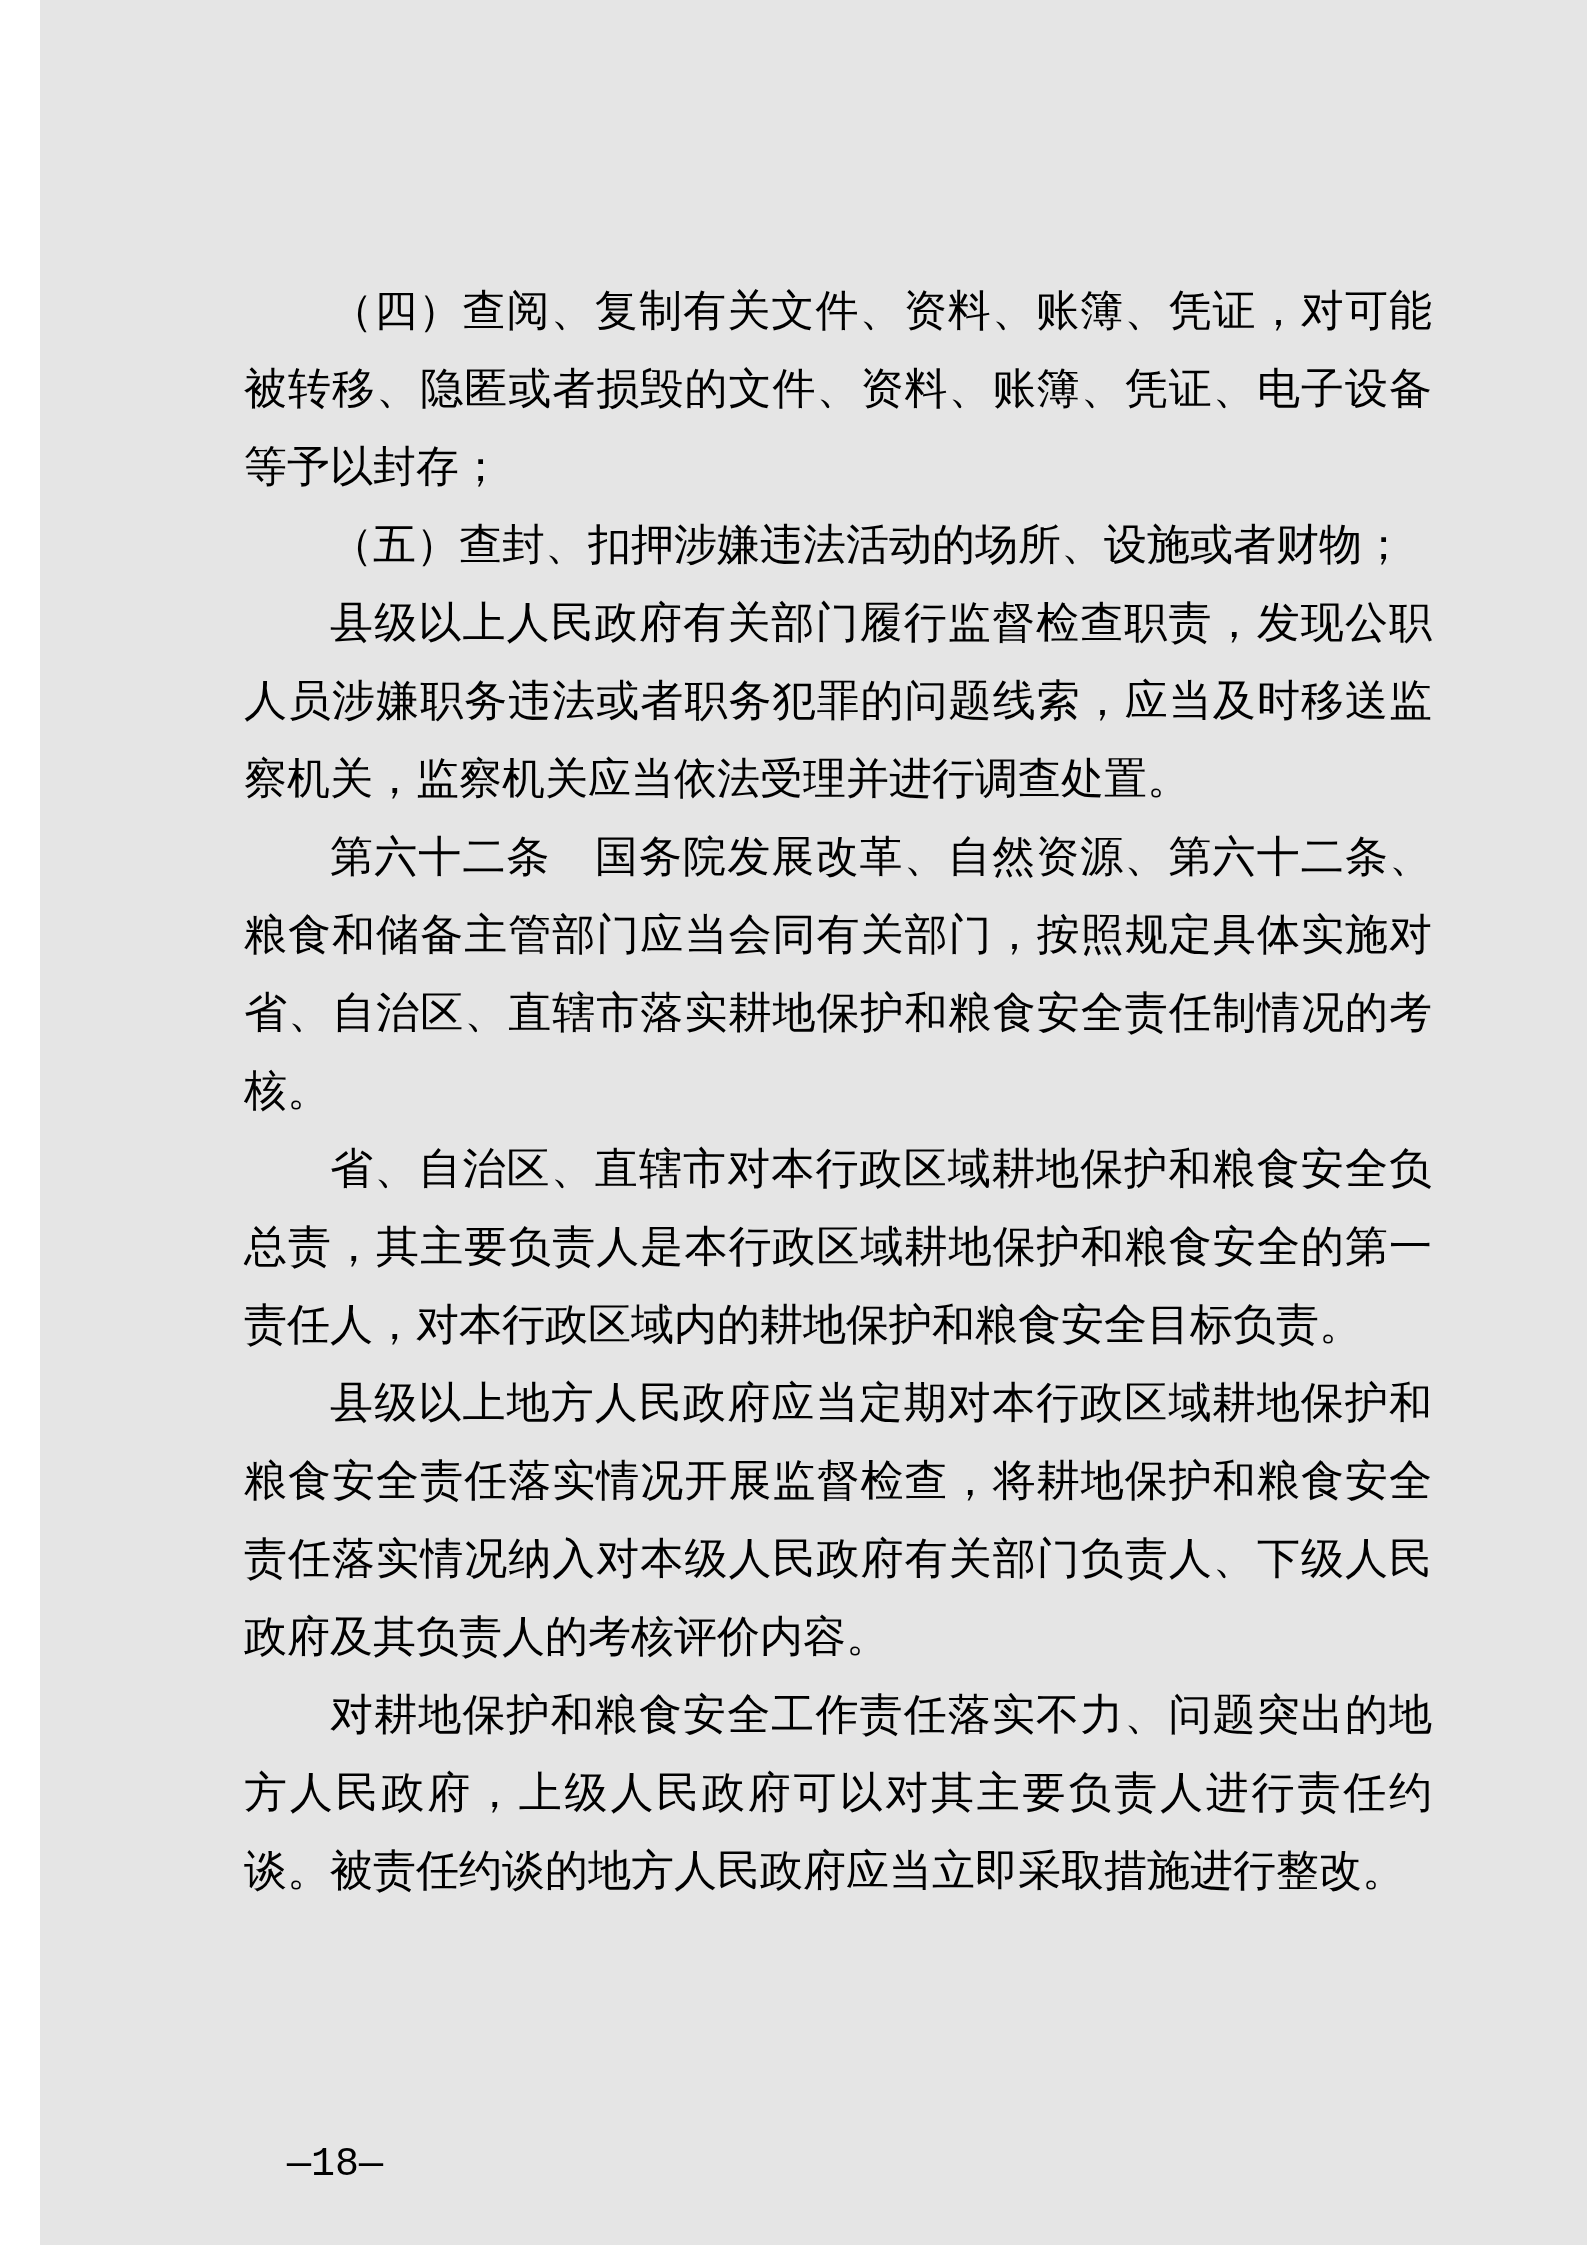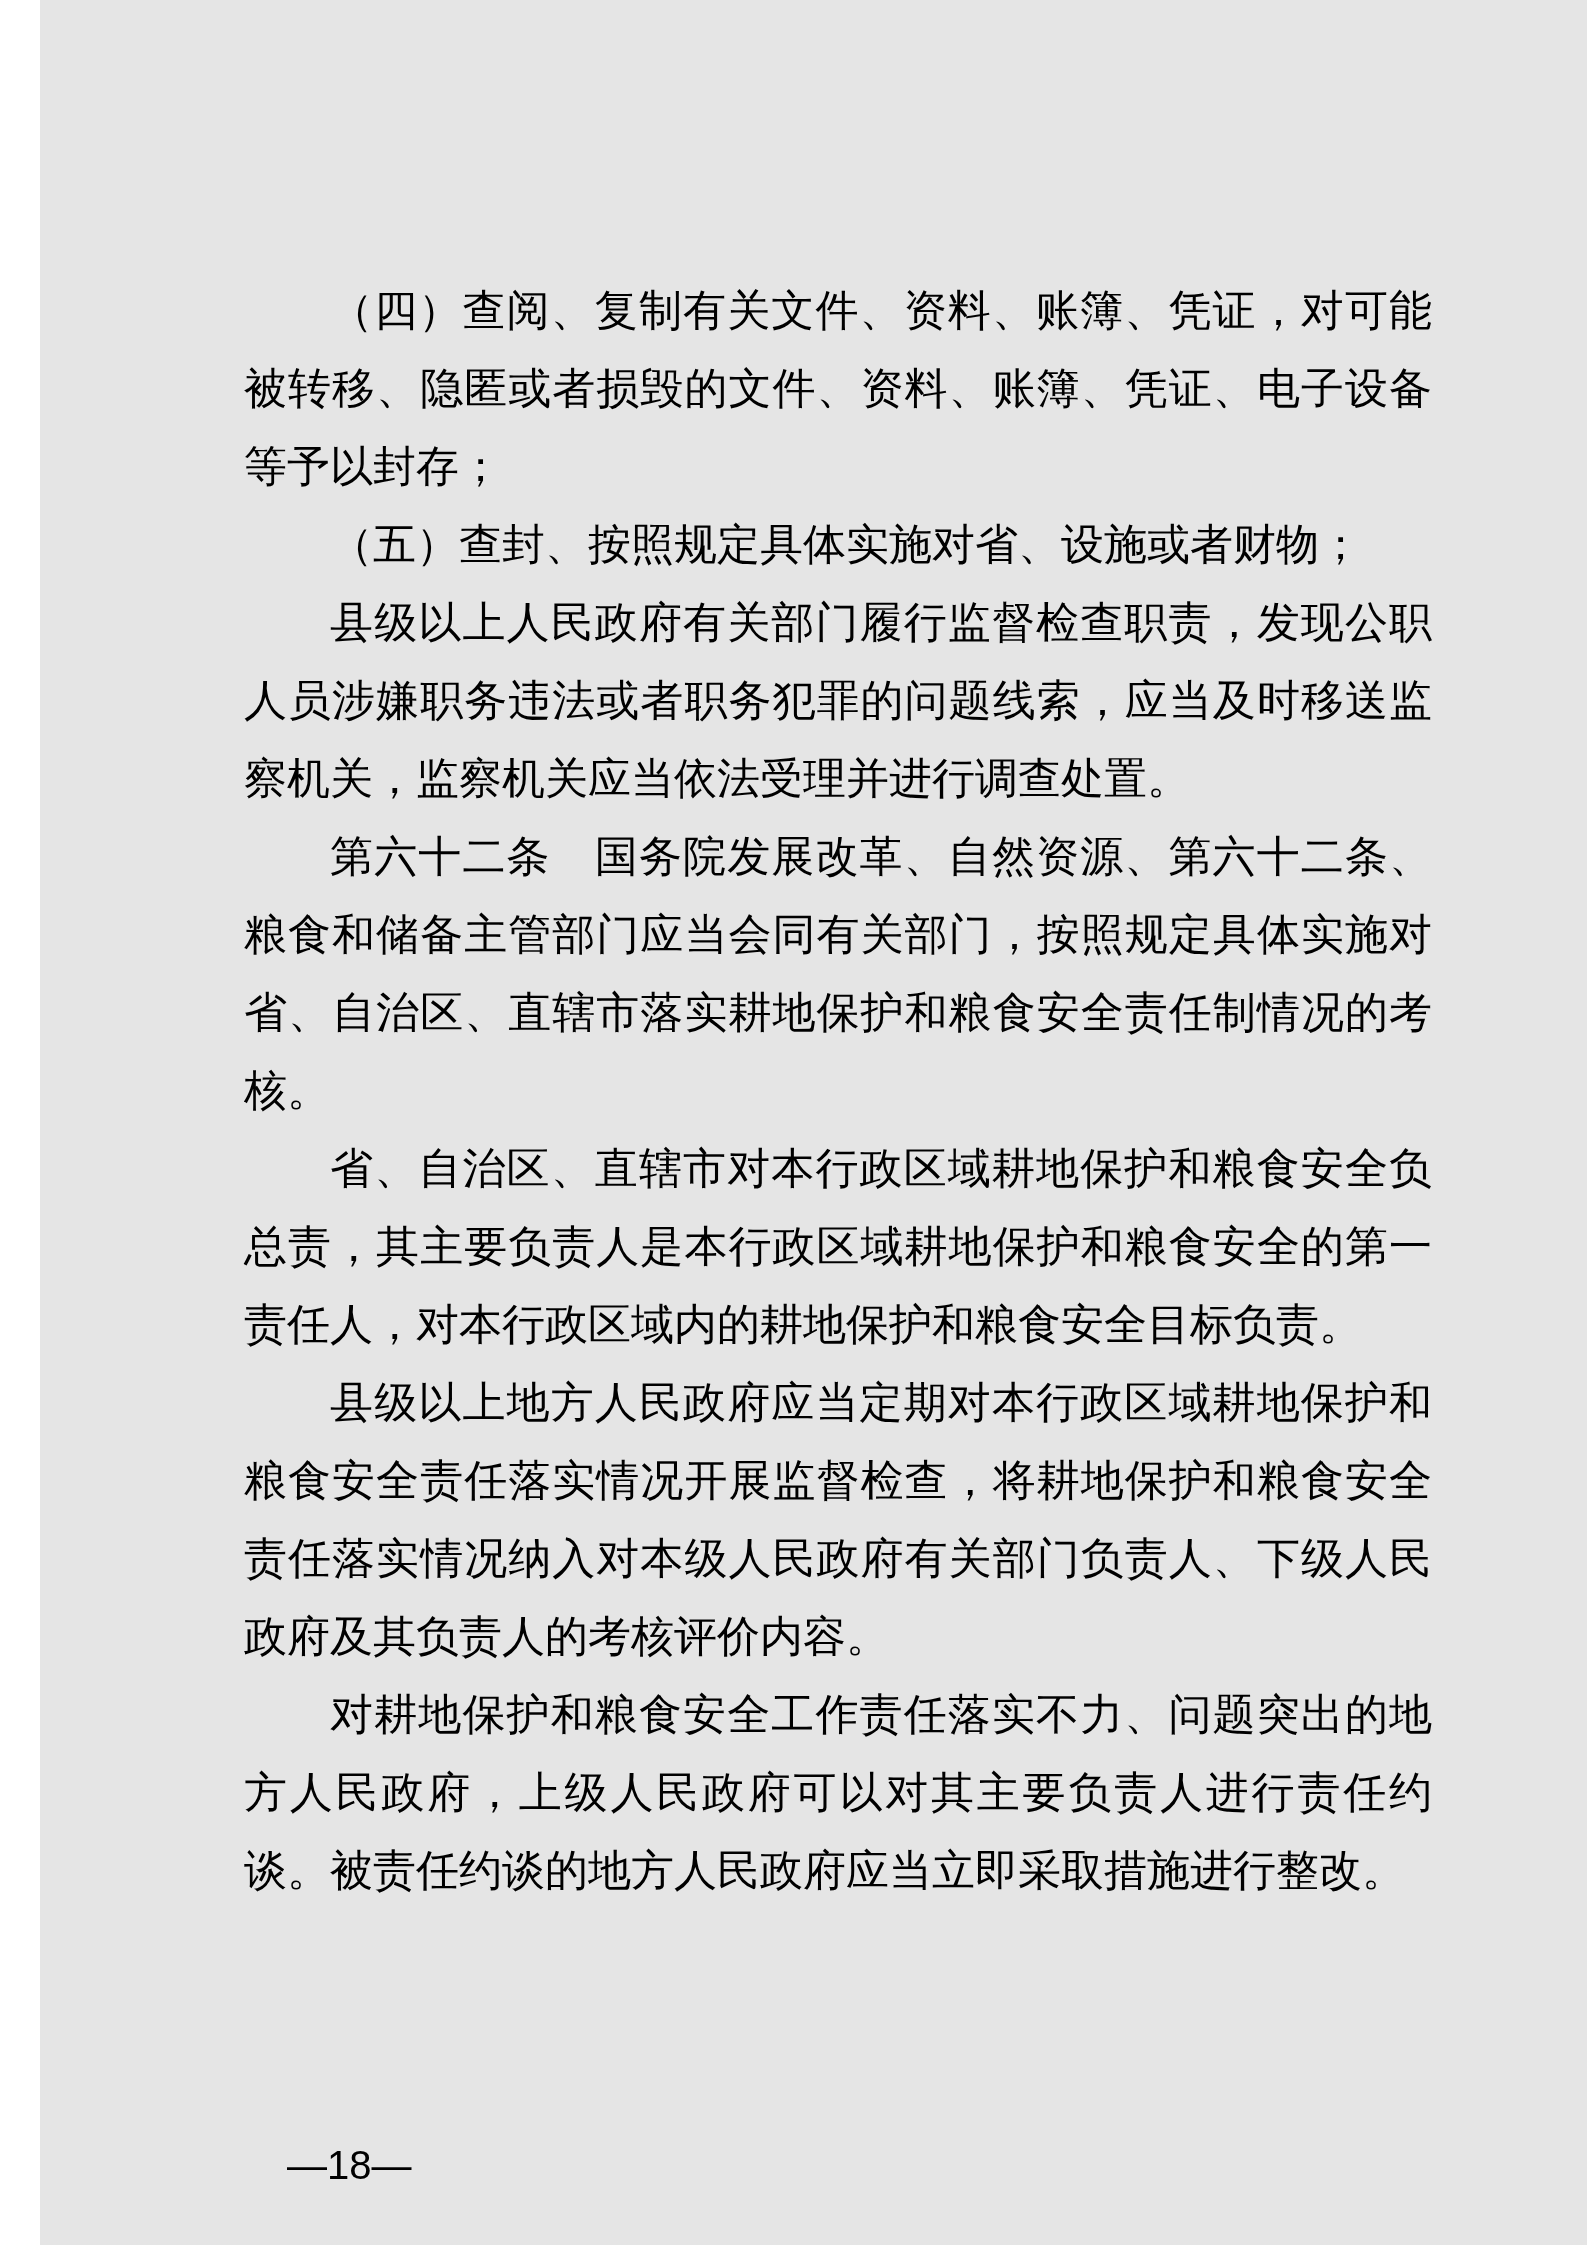--- a/index.html
+++ b/index.html
@@ -36,33 +36,33 @@
     font-weight: normal;
   }
   .page-number {
     position: absolute;
     left: 247px;
     top: 2143px;
     font-size: 40px;
     line-height: 44px;
     letter-spacing: 0;
     color: #000000;
-    font-family: Liberation Sans, sans-serif;
+    font-family: Liberation Mono, monospace;
   }
 </style>
 </head>
 <body>
 
 <div class="page">
 
   <div class="body-text">
 
     <p><span>（四）查阅、复制有关文件、资料、账簿、凭证，对可能被转移、隐匿或者损毁的文件、资料、账簿、凭证、电子设备等予以封存；</span></p>
 
-    <p><span>（五）查封、按照规定具体实施对省、设施或者财物；</span></p>
+    <p><span>（五）查封、扣押涉嫌违法活动的场所、设施或者财物；</span></p>
 
 
     <p><span>县级以上人民政府有关部门履行监督检查职责，发现公职人员涉嫌职务违法或者职务犯罪的问题线索，应当及时移送监察机关，监察机关应当依法受理并进行调查处置。</span></p>
 
     <p><strong class="lead">第六十二条</strong><span>　国务院发展改革、自然资源、第六十二条、粮食和储备主管部门应当会同有关部门，按照规定具体实施对省、自治区、直辖市落实耕地保护和粮食安全责任制情况的考核。</span></p>
 
     <p><span>省、自治区、直辖市对本行政区域耕地保护和粮食安全负总责，其主要负责人是本行政区域耕地保护和粮食安全的第一责任人，对本行政区域内的耕地保护和粮食安全目标负责。</span></p>
 
     <p><span>县级以上地方人民政府应当定期对本行政区域耕地保护和粮食安全责任落实情况开展监督检查，将耕地保护和粮食安全责任落实情况纳入对本级人民政府有关部门负责人、下级人民政府及其负责人的考核评价内容。</span></p>
 

